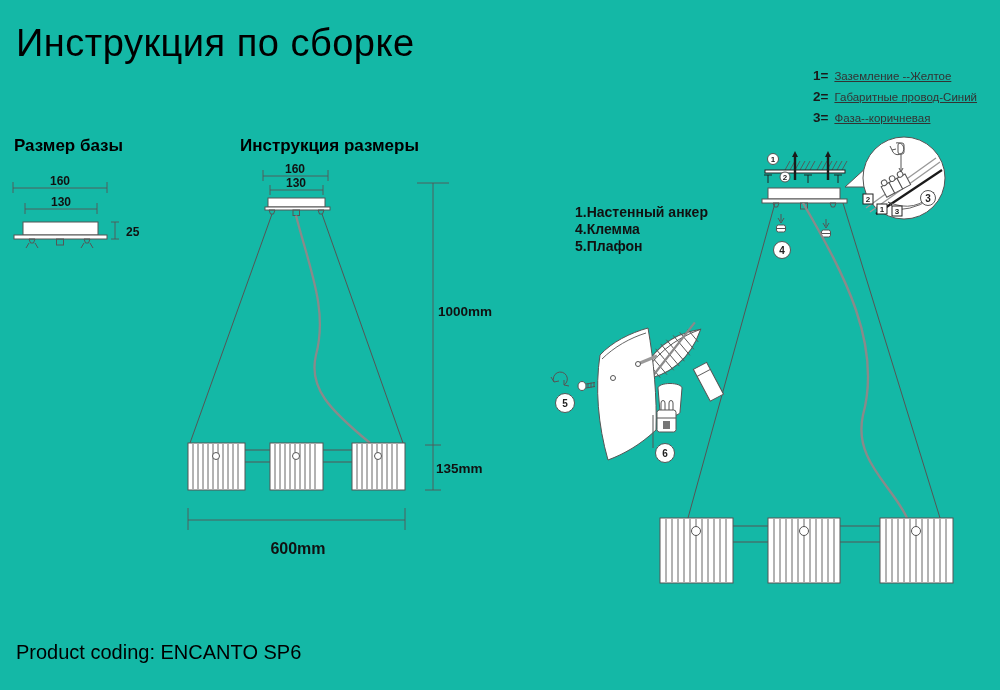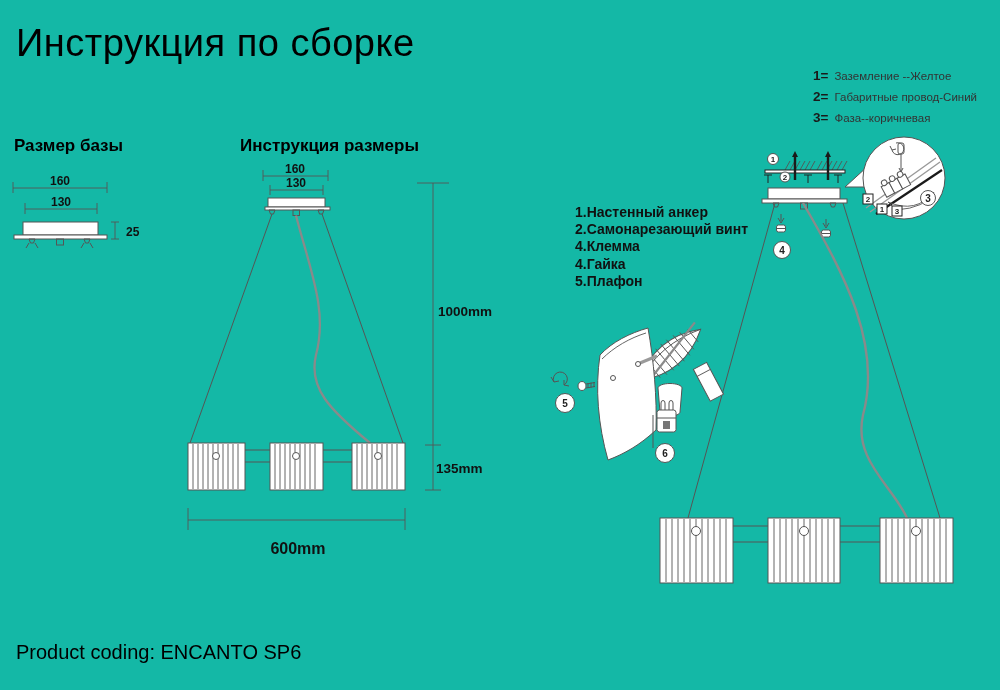--- a/index.html
+++ b/index.html
@@ -6,21 +6,21 @@
   .page{position:relative;width:1000px;height:690px;background:#14b8a6;
         font-family:"Liberation Sans",sans-serif;color:#000;overflow:hidden;}
   .title{position:absolute;left:16px;top:22px;font-size:38px;font-weight:400;
          letter-spacing:.5px;white-space:nowrap;}
   .sec-label{position:absolute;font-size:17px;font-weight:700;white-space:nowrap;margin-top:6px;}
   .base-label{left:14px;top:130px;}
   .overall-label{left:240px;top:130px;}
   .legend{position:absolute;left:813px;top:68px;display:flex;flex-direction:column;gap:6px;}
   .legend-row{display:flex;align-items:baseline;gap:6px;white-space:nowrap;}
   .legend-num{font-size:13.5px;font-weight:700;color:#1a1a1a;}
-  .legend-label{font-size:11.5px;color:#333;}
+  .legend-label{font-size:11.5px;color:#333;text-decoration:underline;}
   .parts{position:absolute;left:575px;top:204px;font-size:14px;font-weight:700;
          line-height:17.2px;color:#111;white-space:nowrap;}
   .footer{position:absolute;left:16px;top:641px;width:100%;text-align:left;
           font-size:20px;color:#000;}
   svg{position:absolute;overflow:visible;}
   #svg-base{left:8px;top:168px;}
   #svg-overall{left:180px;top:160px;}
   #svg-assembly{left:540px;top:130px;}
   .ln{stroke:#555;stroke-width:1;fill:none;}
   .lnw{stroke:#555;stroke-width:1;fill:#fff;}
@@ -53,23 +53,21 @@
       <span class="legend-label">Габаритные провод-Синий</span>
     </div>
     <div class="legend-row">
       <span class="legend-num">3=</span>
       <span class="legend-label">Фаза--коричневая</span>
     </div>
   </div>
 
   <div class="parts">
     <div>1.Настенный анкер</div>
-    <div>2.Самонарезающий винт</div>
     <div>4.Клемма</div>
-    <div>4.Гайка</div>
     <div>5.Плафон</div>
   </div>
 
   <svg id="svg-base" width="160" height="92" viewBox="0 0 160 92">
     <g>
       <path class="ln thin" d="M5,14V25M99,14V25M5,20H99"></path>
       <text class="dim" x="52" y="17" text-anchor="middle">160</text>
     </g>
     <g>
       <path class="ln thin" d="M17,35V46M89,35V46M17,41H89"></path>

